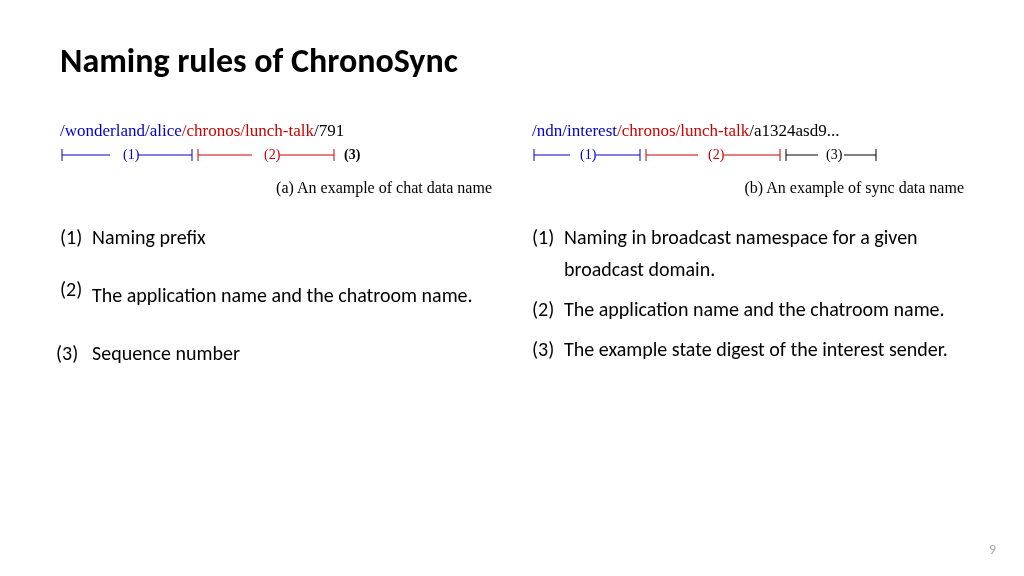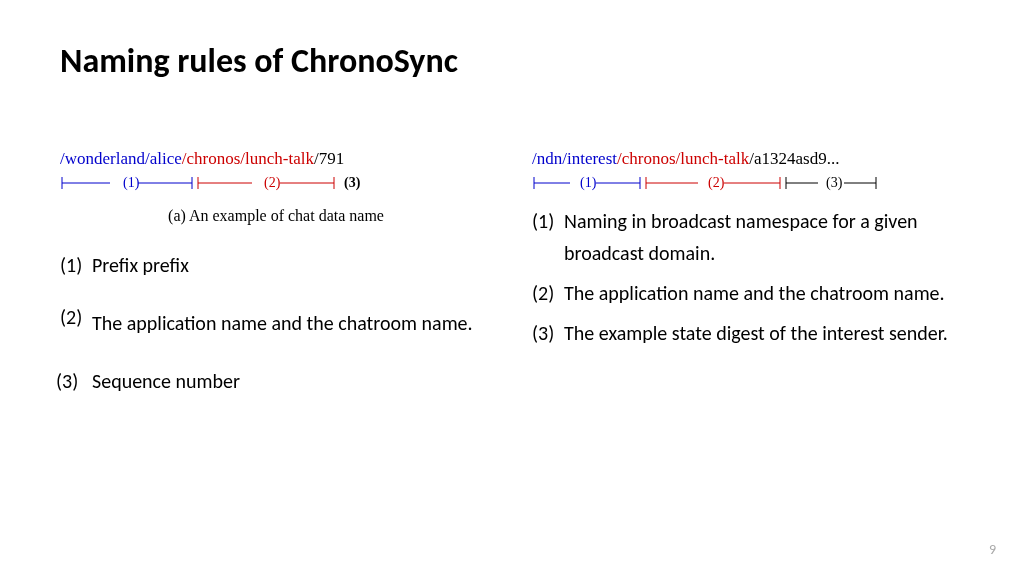--- a/index.html
+++ b/index.html
@@ -21,34 +21,33 @@
       display: flex;
       gap: 40px;
     }
     .col {
       flex: 1;
     }
     .diagram {
       font-family: 'Times New Roman', serif;
       font-size: 17px;
       margin-bottom: 10px;
-      margin-top: 28px;
     }
     .diagram-top {
       white-space: nowrap;
       margin-bottom: 4px;
     }
     .seg { display: inline; }
     .blue { color: #0000cc; }
     .red { color: #cc0000; }
     .black { color: #000; }
     .caption {
       font-family: 'Times New Roman', serif;
       font-size: 16px;
-      text-align: center;
+      text-align: right;
       margin-top: 12px;
       margin-bottom: 24px;
     }
     .list {
       font-size: 20px;
       color: #000;
     }
     .list-item {
       display: flex;
       margin-bottom: 20px;
@@ -103,21 +102,21 @@
         <g fill="#000">
           <text x="284" y="14" font-size="14" font-weight="bold" font-family="Times New Roman">(3)</text>
         </g>
       </svg>
     </div>
     <div class="caption">(a) An example of chat data name</div>
 
     <div class="list">
       <div class="list-item">
         <div class="list-num">(1)</div>
-        <div class="list-text">Prefix prefix</div>
+        <div class="list-text">Naming prefix</div>
       </div>
       <div class="list-item">
         <div class="list-num">(2)</div>
         <div class="list-text" style="line-height:2.2">The application name and the chatroom name.</div>
       </div>
       <div class="list-item" style="margin-left:-4px">
         <div class="list-num" style="min-width:36px">(3)</div>
         <div class="list-text">Sequence number</div>
       </div>
     </div>
@@ -145,20 +144,21 @@
         </g>
         <g stroke="#000" fill="#000" stroke-width="1">
           <line x1="254" y1="4" x2="254" y2="16"></line>
           <line x1="254" y1="10" x2="286" y2="10"></line>
           <text x="294" y="14" stroke="none" font-size="14" font-family="Times New Roman">(3)</text>
           <line x1="312" y1="10" x2="344" y2="10"></line>
           <line x1="344" y1="4" x2="344" y2="16"></line>
         </g>
       </svg>
     </div>
+    <div class="caption">(b) An example of sync data name</div>
 
     <div class="list">
       <div class="list-item tight">
         <div class="list-num">(1)</div>
         <div class="list-text">Naming in broadcast namespace for a given broadcast domain.</div>
       </div>
       <div class="list-item tight">
         <div class="list-num">(2)</div>
         <div class="list-text">The application name and the chatroom name.</div>
       </div>

